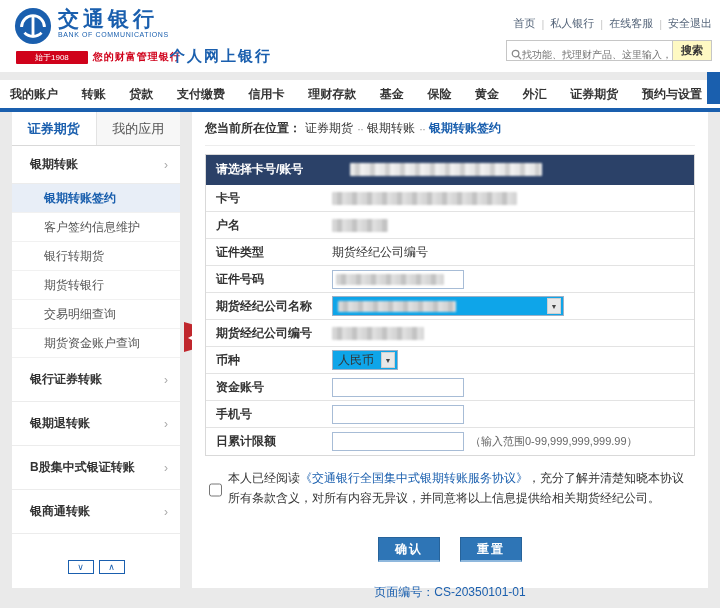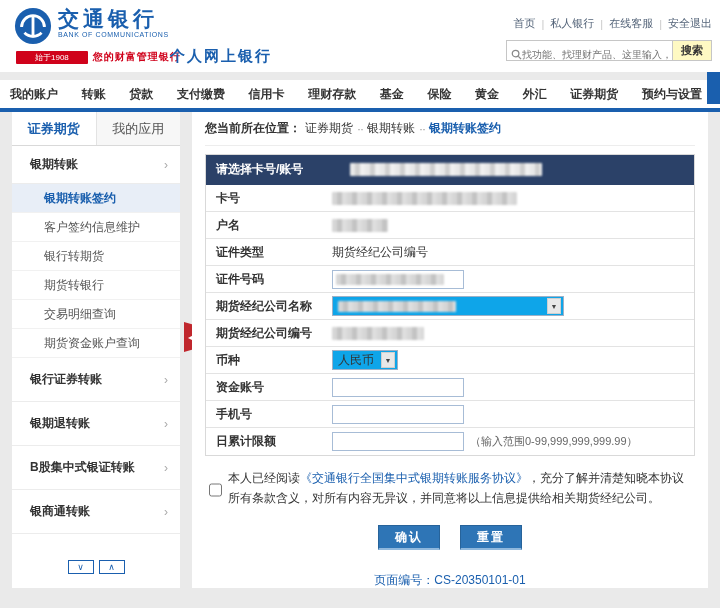--- a/index.html
+++ b/index.html
@@ -73,21 +73,21 @@
   .select-like { height:20px; border:1px solid #9db1c7; background:#0ea5e9; display:flex; align-items:center; justify-content:space-between; padding:0 2px 0 5px; cursor:pointer; }
   .select-broker { width:232px; }
   .select-currency { width:66px; }
   .select-arrow { width:14px; height:16px; background:#e8e8e8; border:1px solid #cfcfcf; font-size:7px; color:#444; display:flex; align-items:center; justify-content:center; }
   .limit-note { color:#666; font-size:11px; }
 
   .agreement { display:flex; margin-top:12px; font-size:12px; color:#333; line-height:1.7; padding:0 2px; }
   .agreement input { margin:3px 6px 0 2px; flex-shrink:0; }
   .agree-link { color:#1a5fae; text-decoration:none; cursor:pointer; }
 
-  .btn-row { display:flex; justify-content:center; gap:20px; margin-top:16px; }
+  .btn-row { display:flex; justify-content:center; gap:20px; margin-top:28px; }
   .blue-btn { background:#2e75b6; color:#fff; border:1px solid #27639a; border-bottom:2px solid #8fb8dd; font-size:12px; font-weight:bold; padding:3px 16px 2px; cursor:pointer; letter-spacing:2px; }
 
   .page-no { text-align:center; margin-top:22px; font-size:12px; color:#1a5fae; }
 </style>
 </head>
 <body>
 
 <div class="page">
 
   <div class="top-header">

